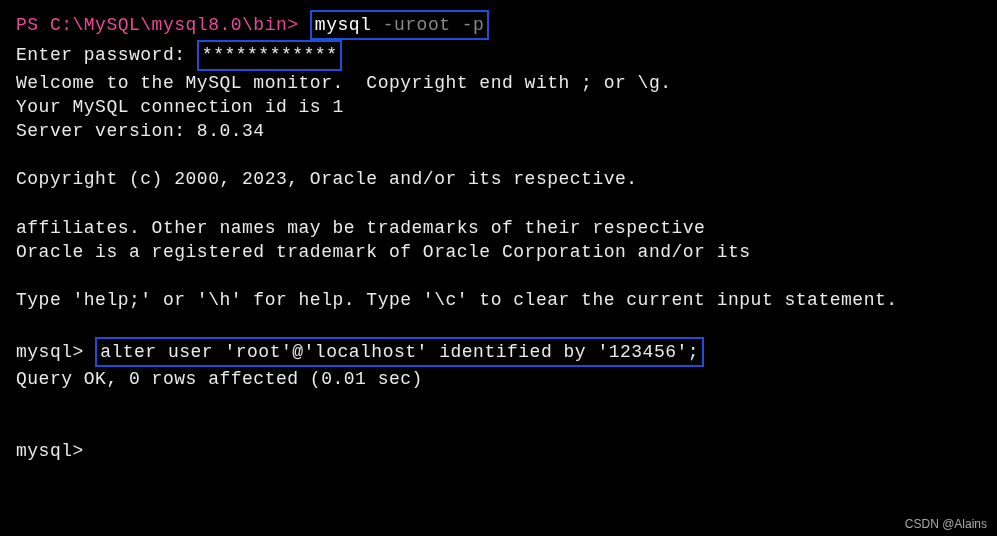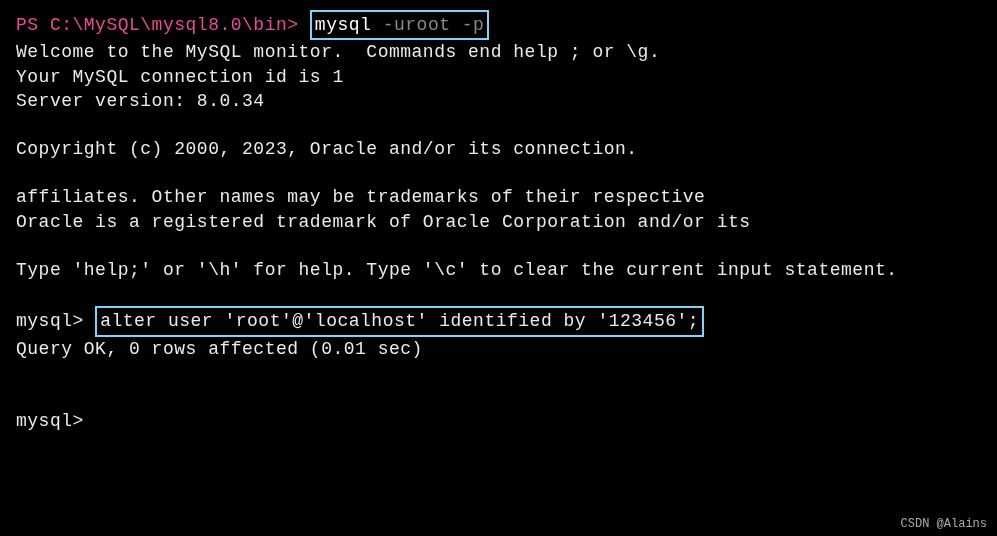--- a/index.html
+++ b/index.html
@@ -26,47 +26,48 @@
     .prompt {
       color: #ec4899;
     }
     .cmd-white {
       color: #ffffff;
     }
     .cmd-gray {
       color: #888888;
     }
     .highlight-box {
-      border: 2px solid #7dd3fc;
+      border: 2px solid #1d4ed8;
       padding: 1px 3px;
       display: inline-block;
     }
     .watermark {
       position: absolute;
       bottom: 4px;
       right: 10px;
       font-size: 12px;
       color: #aaaaaa;
-      font-family: Liberation Mono, monospace;
+      font-family: Liberation Sans, sans-serif;
       letter-spacing: 0;
     }
     .blank {
       height: 24px;
     }
   </style>
 </head>
 <body>
 
 <div>
   <div class="line"><span class="prompt">PS C:\MySQL\mysql8.0\bin&gt;</span> <span class="highlight-box"><span class="cmd-white">mysql</span><span class="cmd-gray"> -uroot -p</span></span></div>
-  <div class="line">Welcome to the MySQL monitor.  Commands end help ; or \g.</div>
+  <div class="line"><span>Enter password:</span> <span class="highlight-box">************</span></div>
+  <div class="line">Welcome to the MySQL monitor.  Copyright end with ; or \g.</div>
   <div class="line">Your MySQL connection id is 1</div>
   <div class="line">Server version: 8.0.34</div>
   <div class="blank"></div>
-  <div class="line">Copyright (c) 2000, 2023, Oracle and/or its connection.</div>
+  <div class="line">Copyright (c) 2000, 2023, Oracle and/or its respective.</div>
   <div class="blank"></div>
   <div class="line">affiliates. Other names may be trademarks of their respective</div>
   <div class="line">Oracle is a registered trademark of Oracle Corporation and/or its</div>
   <div class="blank"></div>
   <div class="line">Type 'help;' or '\h' for help. Type '\c' to clear the current input statement.</div>
   <div class="blank"></div>
   <div class="line"><span>mysql&gt;</span> <span class="highlight-box">alter user 'root'@'localhost' identified by '123456';</span></div>
   <div class="line">Query OK, 0 rows affected (0.01 sec)</div>
   <div class="blank"></div>
   <div class="blank"></div>

